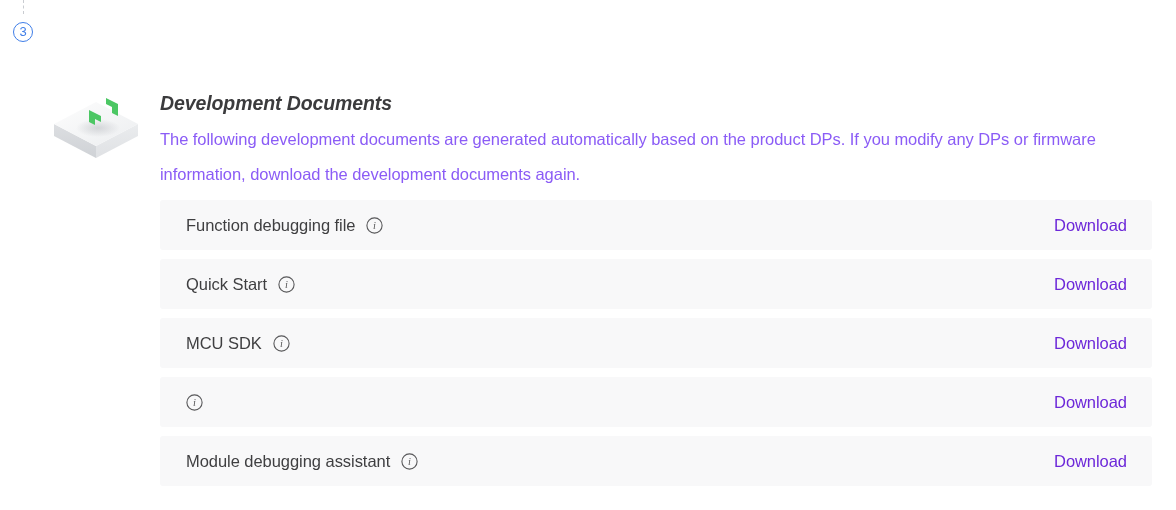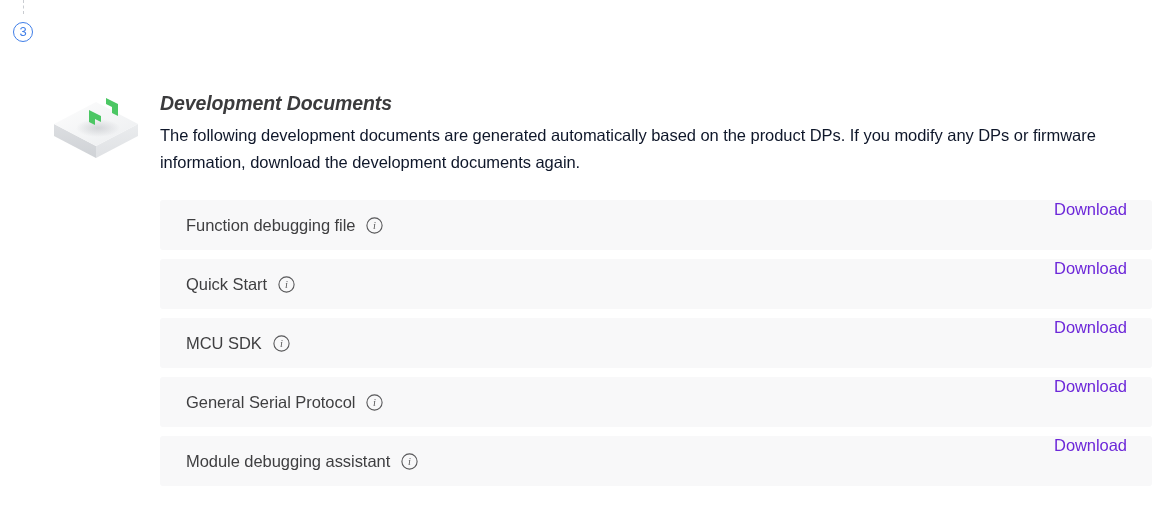--- a/index.html
+++ b/index.html
@@ -85,39 +85,40 @@
     color: #3b3b3d;
     letter-spacing: -0.1px;
     font-style: italic;
   }
   .doc-desc {
     position: absolute;
     left: 160px;
     top: 58px;
     width: 992px;
     font-size: 16.5px;
-    line-height: 27px;
-    color: #0f172a;
+    line-height: 35px;
+    color: #8b5cf6;
     letter-spacing: -0.05px;
   }
 
   
   .doc-list {
     position: absolute;
     left: 160px;
     top: 136px;
     width: 992px;
   }
   .doc-row {
     position: relative;
     height: 50px;
     margin-bottom: 9px;
     background: #f8f8f9;
     border-radius: 3px;
     display: flex;
+    align-items: center;
     justify-content: space-between;
     padding: 0 25px 0 26px;
     box-sizing: border-box;
   }
   .doc-row:last-child { margin-bottom: 0; }
 
   .row-left {
     display: flex;
     align-items: center;
     gap: 11px;
@@ -231,21 +232,20 @@
             <circle cx="8.5" cy="8.5" r="7.6" fill="none" stroke="#58585a" stroke-width="1.1"></circle>
             <text x="8.5" y="12.4" text-anchor="middle" font-family="Liberation Serif, serif" font-style="italic" font-size="10.5" fill="#58585a">i</text>
           </svg>
         </span>
       </div>
       <a class="download-link" href="#">Download</a>
     </div>
 
     <div class="doc-row">
       <div class="row-left">
-        <span class="row-label">General Serial Protocol</span>
         <span class="info-icon">
           <svg width="17" height="17" viewBox="0 0 17 17" xmlns="http://www.w3.org/2000/svg">
             <circle cx="8.5" cy="8.5" r="7.6" fill="none" stroke="#58585a" stroke-width="1.1"></circle>
             <text x="8.5" y="12.4" text-anchor="middle" font-family="Liberation Serif, serif" font-style="italic" font-size="10.5" fill="#58585a">i</text>
           </svg>
         </span>
       </div>
       <a class="download-link" href="#">Download</a>
     </div>
 

